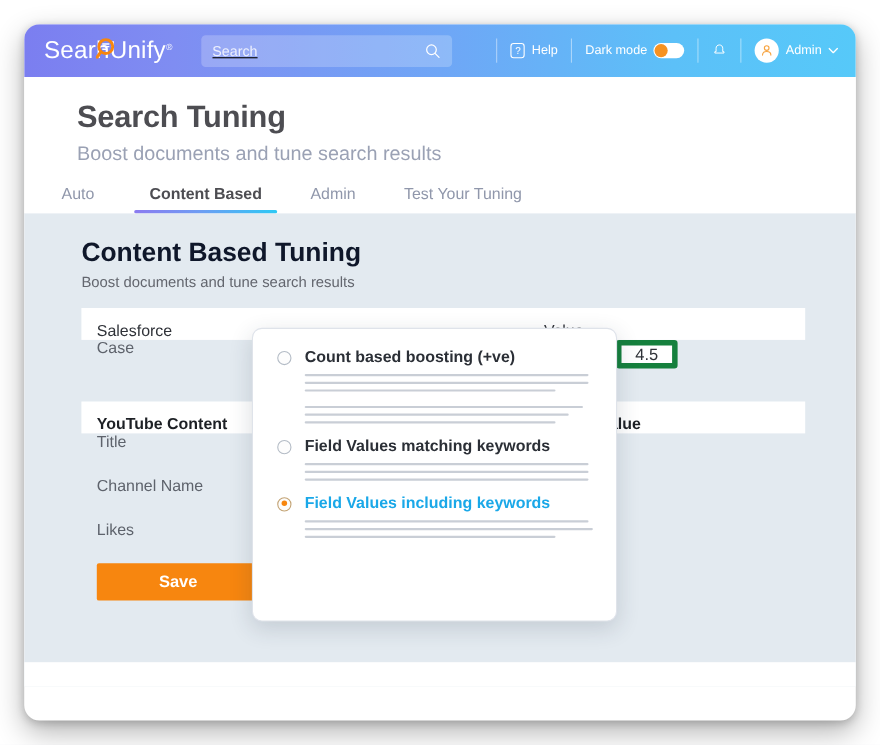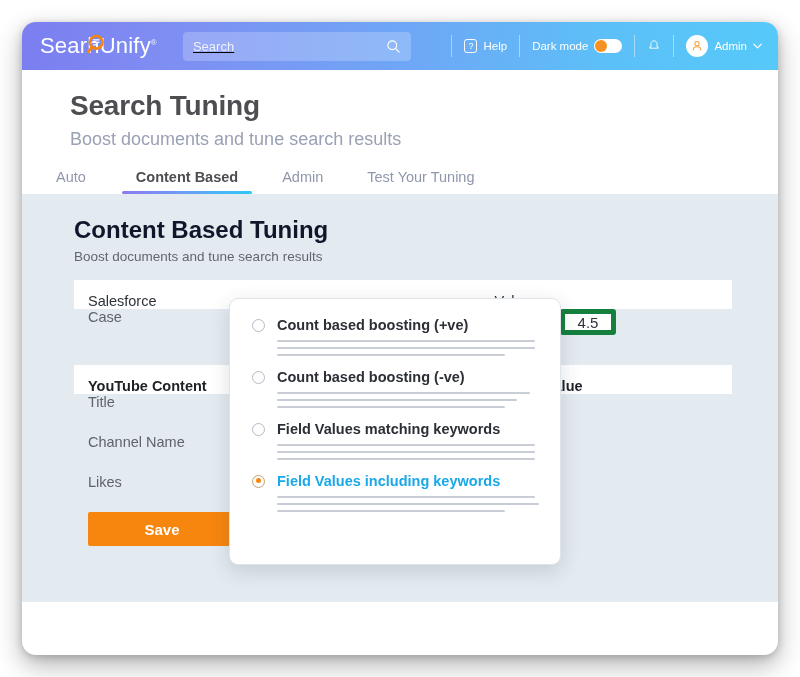--- a/index.html
+++ b/index.html
@@ -471,24 +471,20 @@
           <span class="opt-label">Count based boosting (+ve)</span>
         </div>
         <div class="skeleton">
           <span style="width:258px"></span>
             <span style="width:258px"></span>
             <span style="width:228px"></span>
         </div>
       </div>
 
       <div class="opt">
-        <div class="opt-head">
-          <span class="radio"></span>
-          <span class="opt-label">Count based boosting (-ve)</span>
-        </div>
         <div class="skeleton">
           <span style="width:253px"></span>
             <span style="width:240px"></span>
             <span style="width:228px"></span>
         </div>
       </div>
 
       <div class="opt">
         <div class="opt-head">
           <span class="radio"></span>

